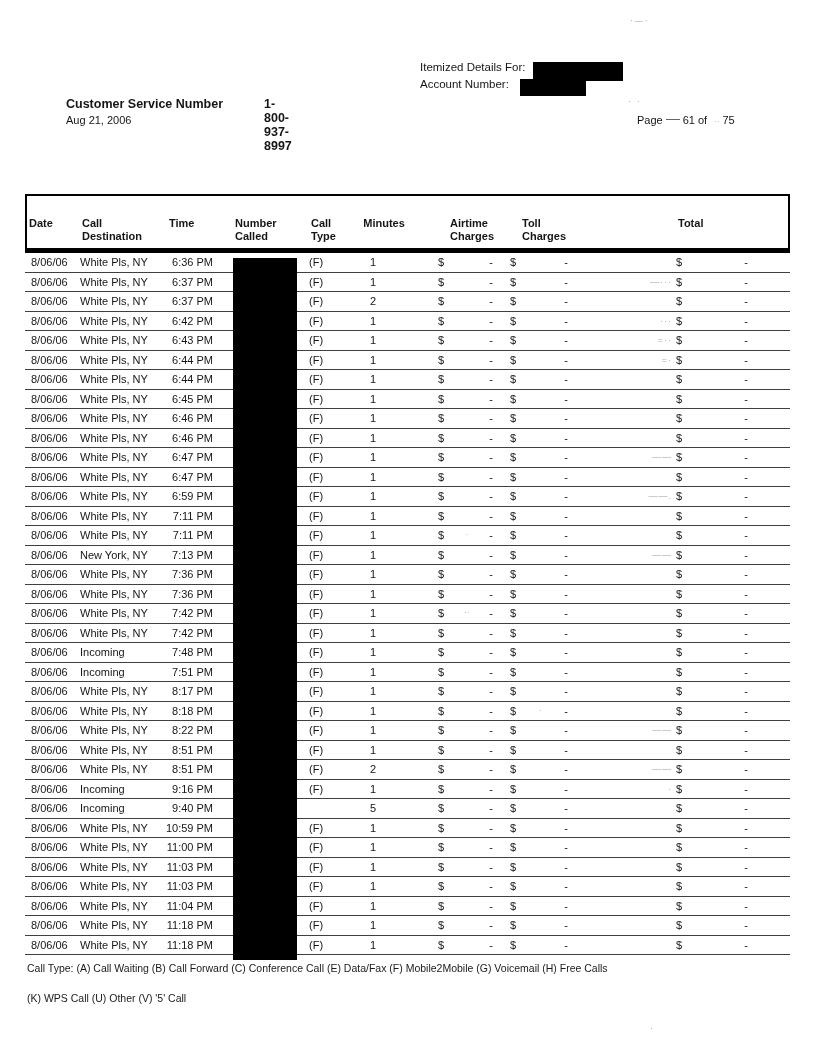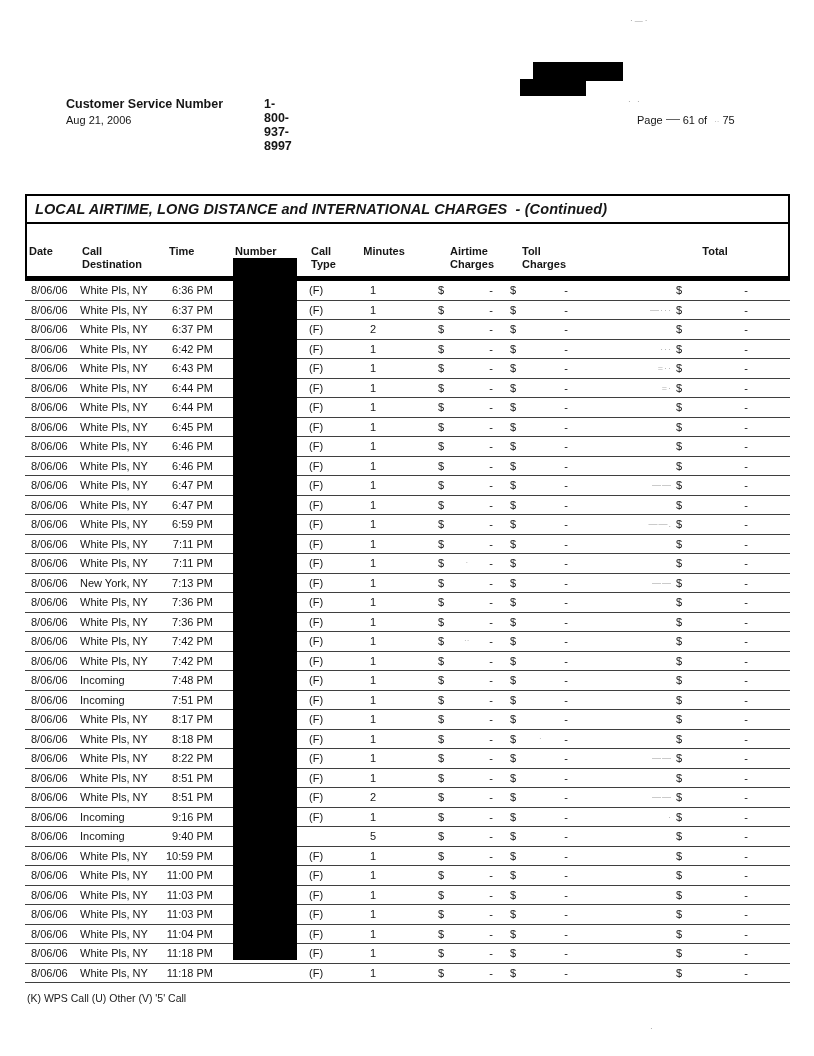--- a/index.html
+++ b/index.html
@@ -34,21 +34,21 @@
   .t-head{height:31px;border-bottom:3px solid #000;font-weight:bold;font-size:11px;line-height:13px;padding-top:21px;box-sizing:content-box;}
   .hc{overflow:visible;}
   .hc1{padding-left:2px;}
   .hc2{padding-left:5px;}
   .hc3{padding-left:7px;}
   .hc4{padding-left:20px;}
   .hc5{padding-left:12px;}
   .hc6{text-align:center;margin-right:-18px;}
   .hc8{padding-left:10px;}
   .hc10{padding-left:10px;}
-  .hc12{text-align:center;}
+  .hc12{text-align:left;}
   
   .trow{height:19.5px;box-sizing:border-box;border-bottom:1.5px solid #3f3f3f;
     font-size:11px;line-height:18px;align-items:center;}
   .c{display:block;height:18px;}
   .c-date{padding-left:6px;}
   .c-dest{padding-left:5px;}
   .c-time{text-align:right;}
   .c-type{padding-left:12px;}
   .c-min{text-align:center;}
   .money{display:flex;justify-content:space-between;padding-right:2px;}
@@ -63,34 +63,37 @@
 </style>
 </head>
 <body>
 
 <div class="page">
 
   <span class="noise n-top">·—·</span>
   <span class="noise n-mid">· ·</span>
   <span class="noise n-bottom">·</span>
 
+  <div class="itemized">
+    <div class="it-line">Itemized Details For:</div>
+    <div class="it-line">Account Number:</div>
+  </div>
   <div class="redact rbox1"></div>
   <div class="redact rbox2"></div>
 
   <div class="cs-line">
     <span>Customer Service Number</span>
     <span class="cs-number">1-800-937-8997</span>
   </div>
   <div class="doc-date">Aug 21, 2006</div>
 
   <div class="page-line"><span>Page</span><span class="pagedash"></span><span>61</span><span>of</span><span class="faintdots">··</span><span>75</span></div>
 
   <div class="bill-table">
     <div class="t-topbox">
-      <div class="t-title"><span>LOCAL AIRTIME, LONG DISTANCE and INTERNATIONAL CHARGES  - (Continued)</span></div>
       <div class="t-head grid12">
         <span class="hc hc1">
             <div>Date</div>
             <div></div>
           </span>
         <span class="hc hc2">
             <div>Call</div>
             <div>Destination</div>
           </span>
         <span class="hc hc3">
@@ -1092,14 +1095,15 @@
     <span class="c money">
             <span class="m">$</span>
             <span class="m m-art"></span>
             <span class="m">-</span>
           </span>
   </div>
 </div>
     <div class="redact strip"></div>
   </div>
 
+  <div class="foot f1">Call Type: (A) Call Waiting (B) Call Forward (C) Conference Call (E) Data/Fax (F) Mobile2Mobile (G) Voicemail (H) Free Calls</div>
   <div class="foot f2">(K) WPS Call (U) Other (V) '5' Call</div>
 </div>
 
 </body></html>

